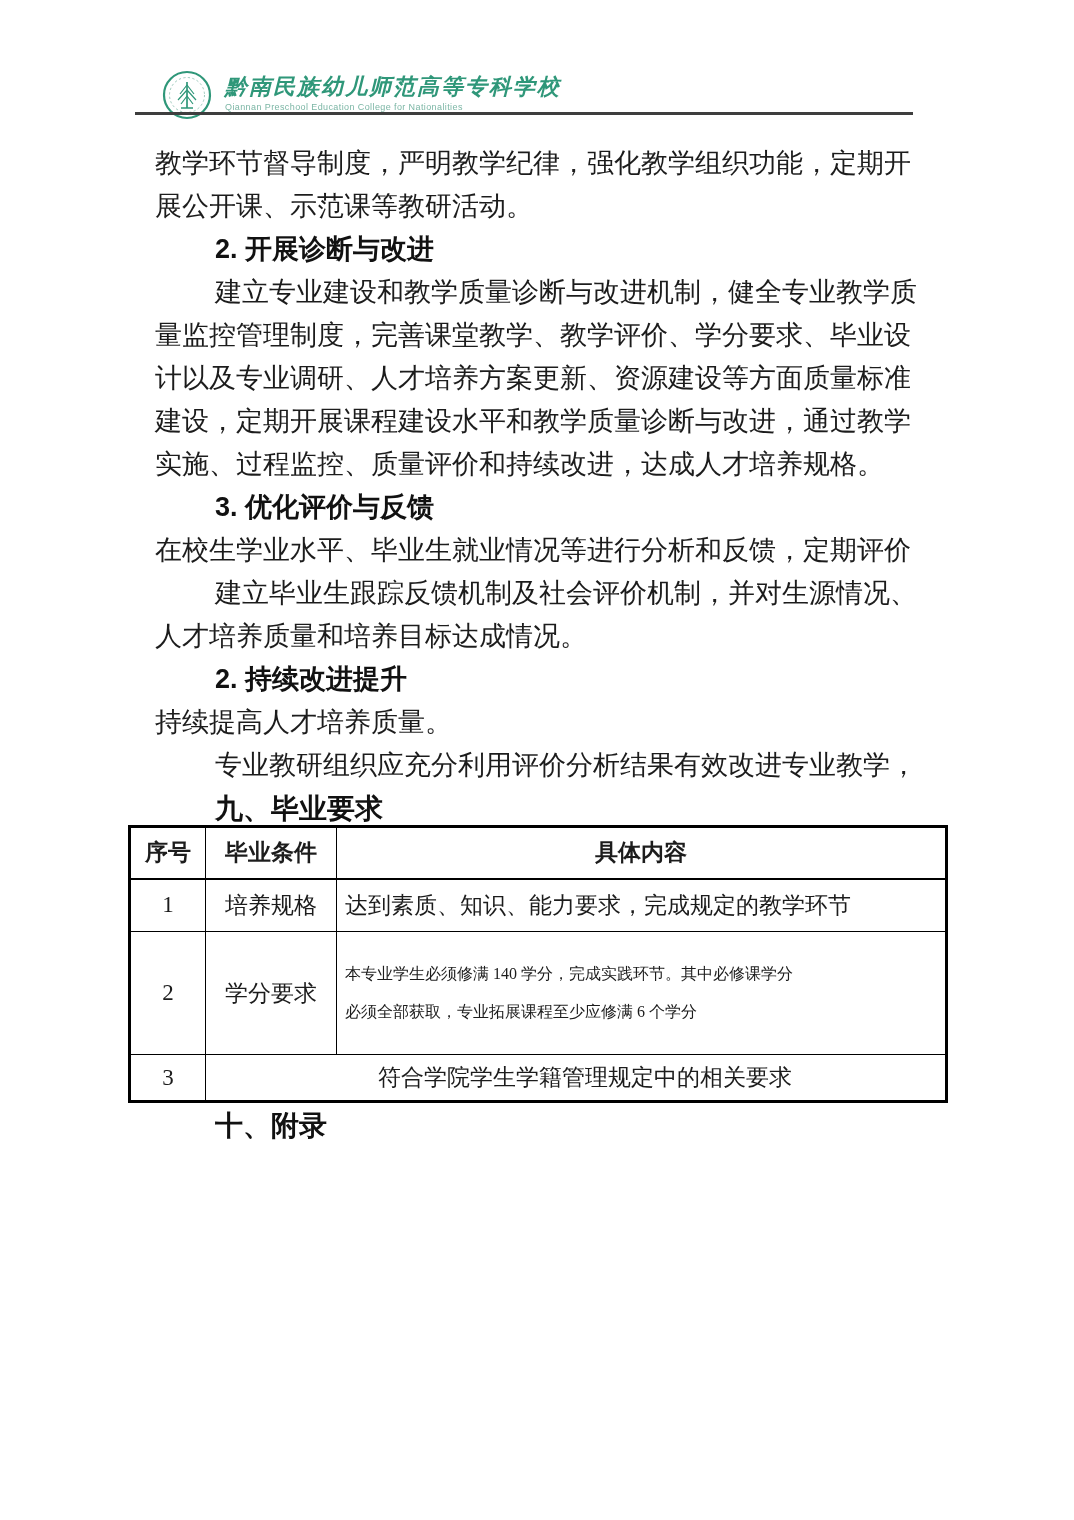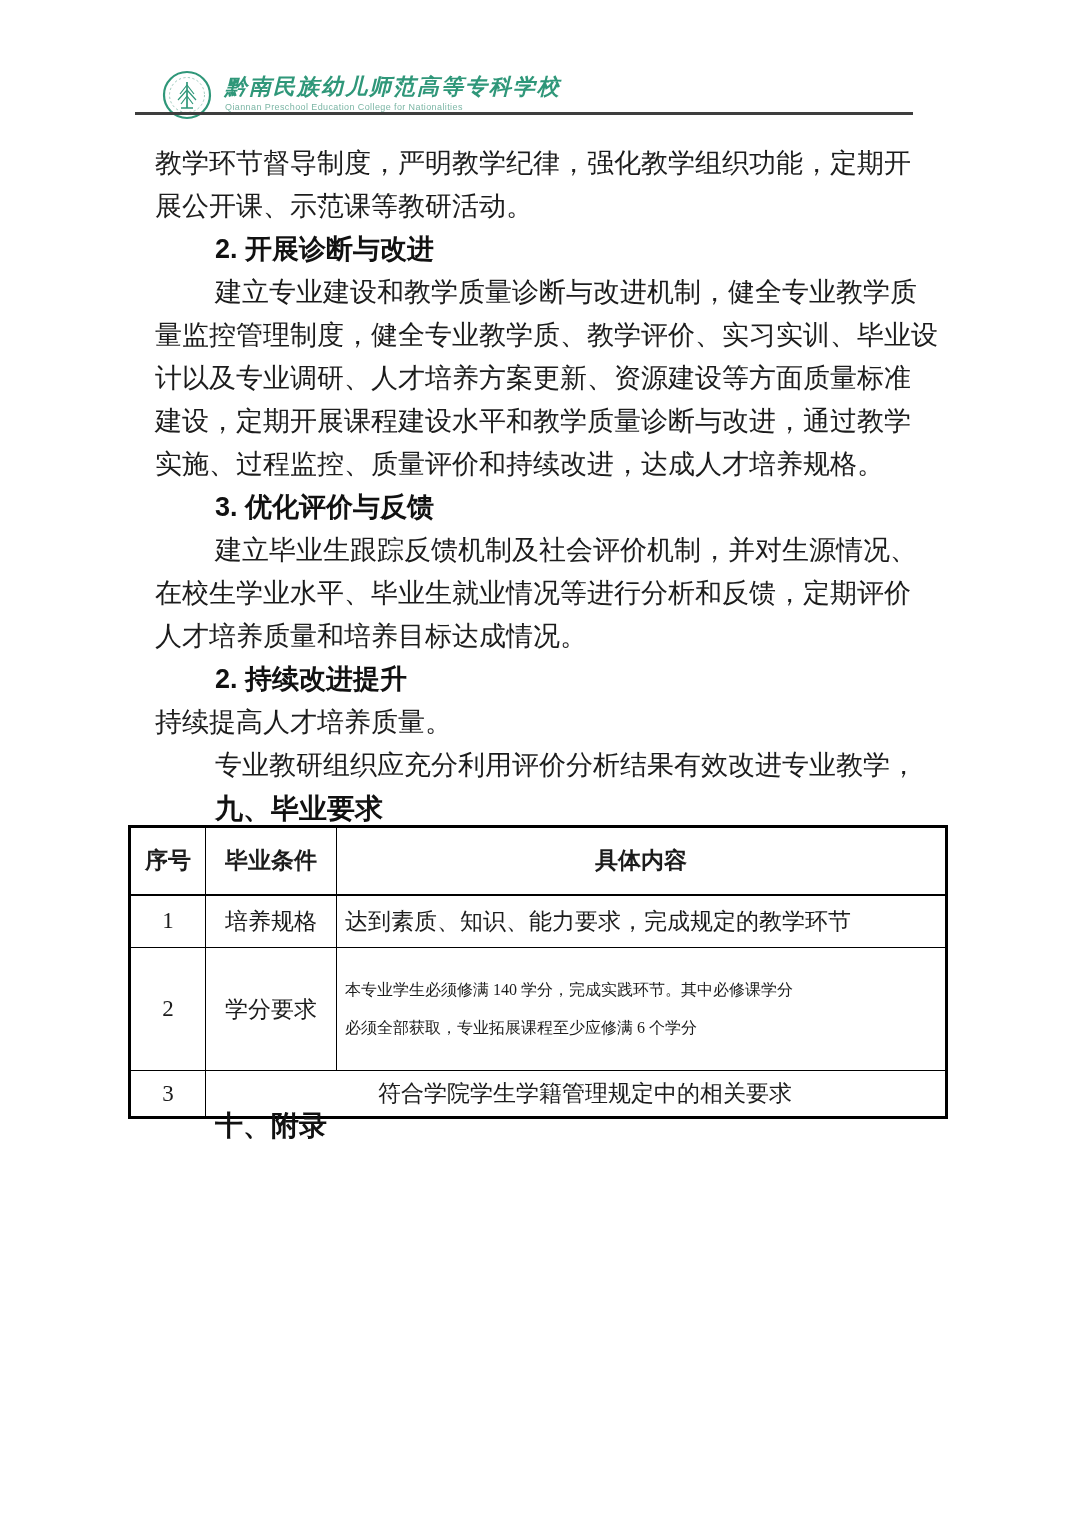--- a/index.html
+++ b/index.html
@@ -40,21 +40,21 @@
     table-layout:fixed; width:817px; background:#fff;
     font-family:"Liberation Serif","DejaVu Serif",serif;
   }
   .grad-table, .grad-table td, .grad-table th { border:1px solid #000; }
   .grad-table { border:3px solid #000; }
   .grad-table thead th {
     border-bottom:2px solid #000; font-weight:bold; font-size:23px;
     font-family:"Liberation Sans","DejaVu Sans",sans-serif; text-align:center;
   }
   .grad-table td { font-size:23px; vertical-align:middle; }
-  .row-header { height:68px; }
+  .row-header { height:52px; }
   .row-1 { height:53px; }
   .row-2 { height:123px; }
   .row-3 { height:47px; }
   .cell-no { text-align:center; font-family:"Liberation Serif",serif; }
   .cell-cond { text-align:center; }
   .cell-content { text-align:left; padding-left:8px; padding-right:2px;margin-left:25px; }
   .cell-content .cline { font-size:16px; line-height:38px; white-space:nowrap; }
   .cell-merged { text-align:center; padding-left:20px; font-size:23px; }
 
   
@@ -87,29 +87,29 @@
   </div>
   <div class="rule"></div>
 
   <div class="body-flow">
     <div class="tline">教学环节督导制度，严明教学纪律，强化教学组织功能，定期开</div>
     <div class="tline">展公开课、示范课等教研活动。</div>
 
     <div class="tline bhead">2. 开展诊断与改进</div>
 
     <div class="tline indent">建立专业建设和教学质量诊断与改进机制，健全专业教学质</div>
-    <div class="tline">量监控管理制度，健全专业教学质、教学评价、实习实训、毕业设</div>
+    <div class="tline">量监控管理制度，完善课堂教学、教学评价、学分要求、毕业设</div>
     <div class="tline">计以及专业调研、人才培养方案更新、资源建设等方面质量标准</div>
     <div class="tline">建设，定期开展课程建设水平和教学质量诊断与改进，通过教学</div>
     <div class="tline">实施、过程监控、质量评价和持续改进，达成人才培养规格。</div>
 
     <div class="tline bhead">3. 优化评价与反馈</div>
 
+    <div class="tline">在校生学业水平、毕业生就业情况等进行分析和反馈，定期评价</div>
     <div class="tline indent">建立毕业生跟踪反馈机制及社会评价机制，并对生源情况、</div>
-    <div class="tline">在校生学业水平、毕业生就业情况等进行分析和反馈，定期评价</div>
     <div class="tline">人才培养质量和培养目标达成情况。</div>
 
     <div class="tline bhead">2. 持续改进提升</div>
 
     <div class="tline">持续提高人才培养质量。</div>
     <div class="tline indent">专业教研组织应充分利用评价分析结果有效改进专业教学，</div>
 
     <div class="tline shead">九、毕业要求</div>
   </div>
 

